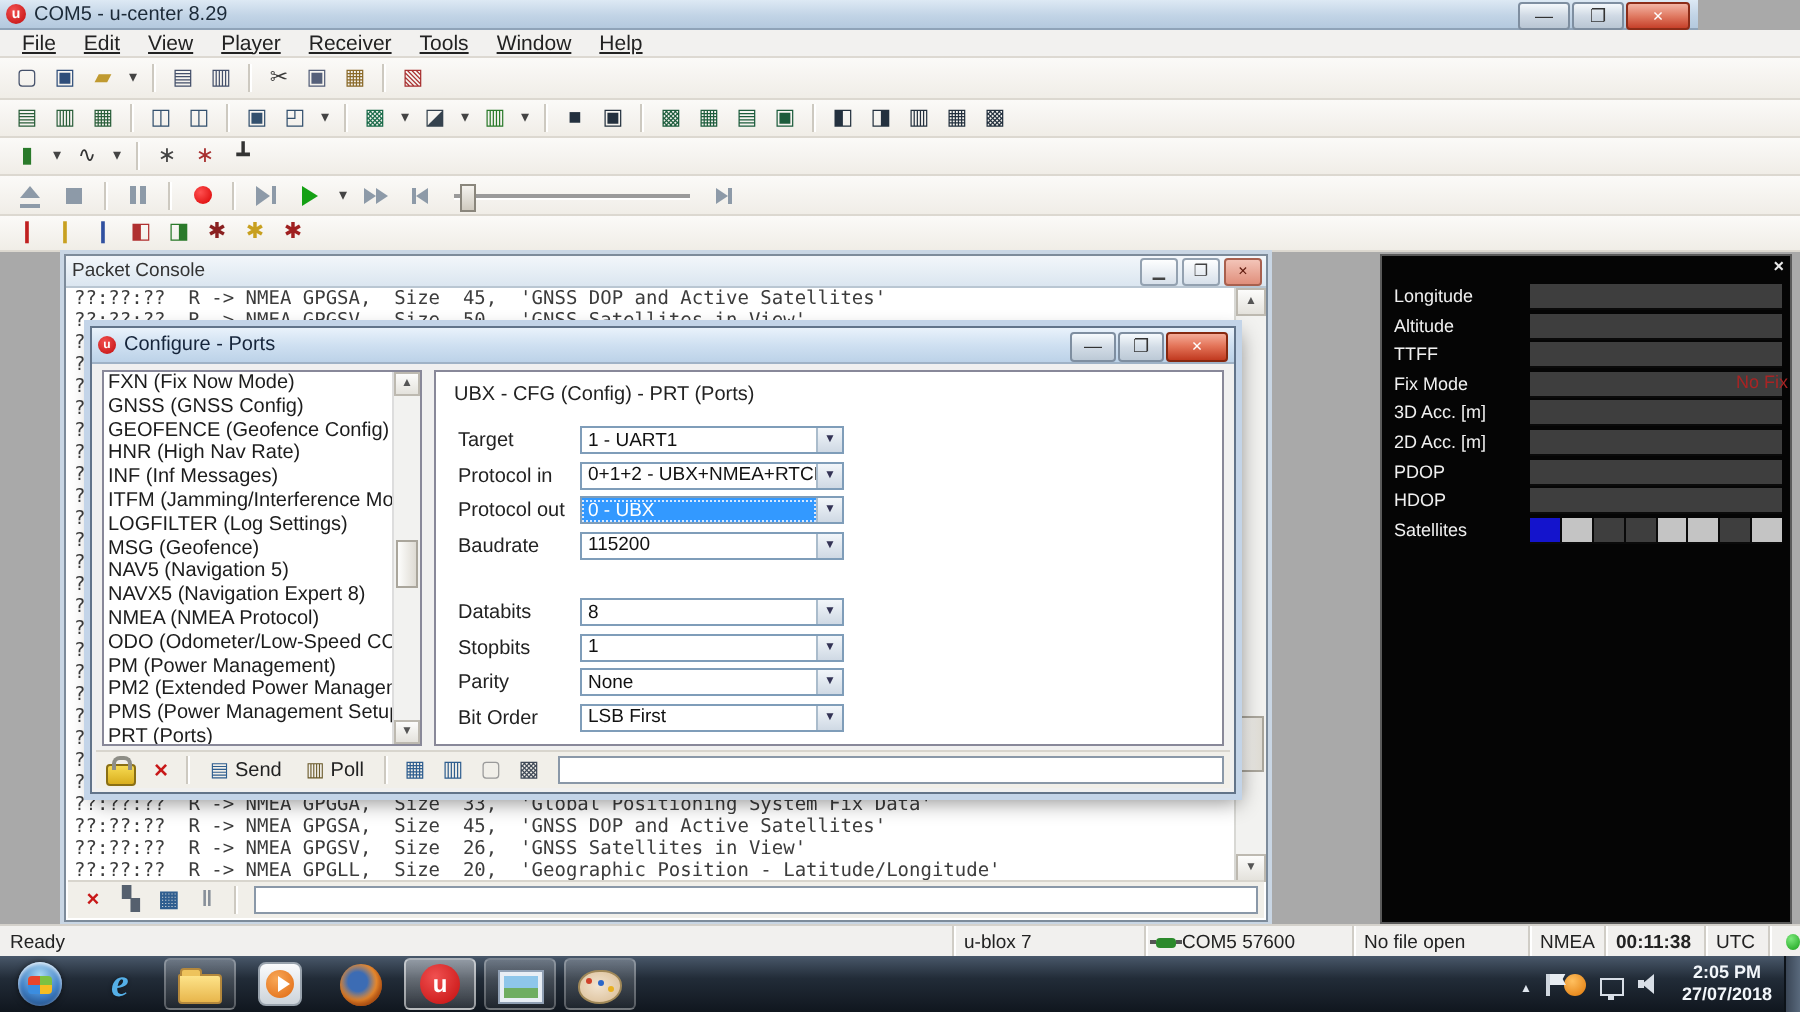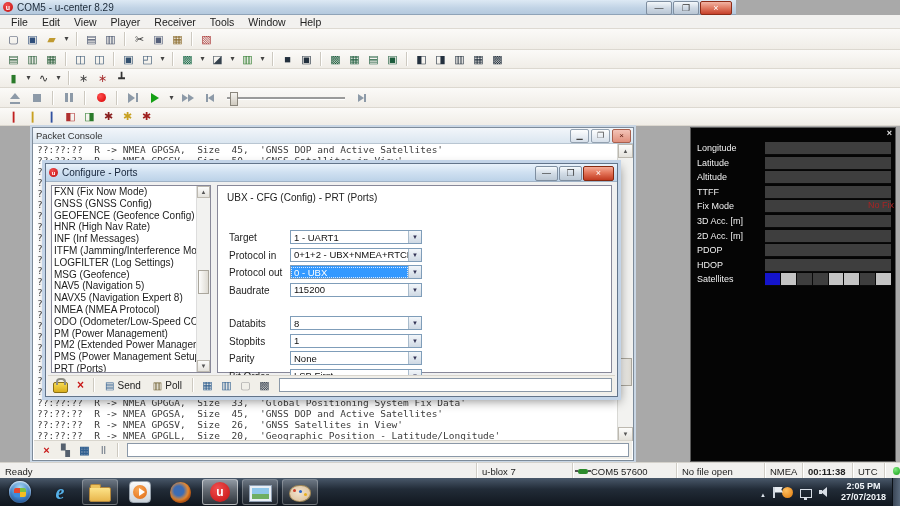--- a/index.html
+++ b/index.html
@@ -1,29 +1,29 @@
 <!DOCTYPE html>
 <html><head>
 <meta charset="utf-8">
 <style>
   html,body{margin:0;padding:0;background:#000;}
   #app{position:relative;width:900px;height:506px;overflow:hidden;font-family:"Liberation Sans",sans-serif;background:#a9a9a9;cursor:default;}
   .abs{position:absolute;}
 
   
-  .titlebar{left:0;top:0;width:736px;height:15px;background:linear-gradient(#dde9f4,#c2d4e6 55%,#b4c9de);border-bottom:1px solid #8fa3b8;display:flex;align-items:center;padding-left:3px;box-sizing:border-box;}
+  .titlebar{left:0;top:0;width:849px;height:15px;background:linear-gradient(#dde9f4,#c2d4e6 55%,#b4c9de);border-bottom:1px solid #8fa3b8;display:flex;align-items:center;padding-left:3px;box-sizing:border-box;}
   .uc-dot{width:10px;height:10px;border-radius:50%;background:radial-gradient(circle at 38% 32%,#f25050,#c00d0d);color:#fff;font:bold 7px "Liberation Sans",sans-serif;display:flex;align-items:center;justify-content:center;margin-right:4px;flex:0 0 auto;}
   .title-text{font-size:10px;color:#1c2a38;}
   .winbtns{position:absolute;right:4px;top:1px;display:flex;gap:1px;}
   .wbtn{width:24px;height:12px;border:1px solid #7e8ea0;border-radius:2px;background:linear-gradient(#f4f8fb,#cfd9e4 50%,#b9c6d4);font:9px "Liberation Sans",sans-serif;color:#333;display:flex;align-items:center;justify-content:center;line-height:1;}
   .wbtn.close{width:30px;background:linear-gradient(#f2b4a4,#e07a62 50%,#c6402a);color:#fff;border-color:#8c2c18;}
 
   
   .menubar{left:0;top:15px;width:900px;height:14px;background:#f2f1ef;border-bottom:1px solid #ddd9d2;display:flex;align-items:center;padding-left:4px;box-sizing:border-box;}
-  .menu-item{font-size:10.5px;color:#222;padding:0 7px;}
+  .menu-item{font-size:10.5px;color:#222;padding:0 7px;text-decoration:underline;}
 
   
   .tbar{left:0;width:900px;background:linear-gradient(#fbfaf8,#f0ede7);border-bottom:1px solid #dcd8d0;display:flex;align-items:center;padding-left:4px;box-sizing:border-box;}
   #tb1{top:29px;height:21px;}
   #tb2{top:50px;height:19px;}
   #tb3{top:69px;height:19px;}
   #tb4{top:88px;height:20px;}
   #tb5{top:108px;height:18px;}
   .ticon{width:17px;height:16px;display:flex;align-items:center;justify-content:center;font-size:11px;line-height:1;margin:0 1px;border-radius:2px;}
   .tdropi{width:9px;font-size:8px;color:#444;}
@@ -68,21 +68,21 @@
   .dialog{left:45px;top:163px;width:573px;height:234px;background:#f0f0f0;border:1px solid #62748a;box-shadow:0 0 0 3px #c3d4e8,2px 4px 10px rgba(0,0,0,.45);box-sizing:border-box;z-index:5;}
   .d-title{position:absolute;left:0;top:0;right:0;height:17px;background:linear-gradient(#e9f2fb,#cfe0f1 50%,#bcd2e8);border-bottom:1px solid #9fb2c6;display:flex;align-items:center;padding-left:3px;font-size:10px;color:#15243a;}
   .d-btns{position:absolute;right:3px;top:2px;display:flex;gap:1px;}
   .dbtn{width:21px;height:13px;border:1px solid #7e8ea0;border-radius:2px;background:linear-gradient(#f6fafd,#d2dce6 50%,#bcc9d6);font:9px "Liberation Sans",sans-serif;color:#333;display:flex;align-items:center;justify-content:center;line-height:1;}
   .dbtn.close{width:29px;background:linear-gradient(#f4ab97,#e4755a 45%,#c13a20);color:#fff;border-color:#86280f;}
   .d-list{position:absolute;left:5px;top:21px;width:160px;bottom:23px;background:#fff;border:1px solid #889;overflow:hidden;box-sizing:border-box;}
   .litem{font-size:10px;line-height:11.8px;color:#1c1c1c;padding-left:2px;white-space:nowrap;}
   .d-list-scroll{position:absolute;right:0;top:0;bottom:0;width:13px;background:#f2f2f0;border-left:1px solid #ddd;}
   .d-pane{position:absolute;left:171px;top:21px;right:5px;bottom:23px;background:#fff;border:1px solid #889;box-sizing:border-box;}
   .d-header{position:absolute;left:9px;top:6px;font-size:10px;color:#222;}
-  .fgroup{position:absolute;left:0;right:0;margin-top:17px;}
+  .fgroup{position:absolute;left:0;right:0;}
   #fgroup1{top:27px;} #fgroup2{top:113px;}
   .frow{height:17.5px;position:relative;}
   .flabel{position:absolute;left:11px;top:2px;font-size:10px;color:#222;}
   .combo{position:absolute;left:72px;top:0;width:132px;height:14px;border:1px solid #7f9db9;background:#fff;display:flex;align-items:center;box-sizing:border-box;}
   .cval{flex:1;font-size:9.5px;color:#111;padding-left:3px;white-space:nowrap;overflow:hidden;}
   .cbtn2{width:12px;height:12px;background:linear-gradient(#f2f6fa,#cfd9e4);border-left:1px solid #aabccc;font-size:6px;color:#335;display:flex;align-items:center;justify-content:center;}
   .combo.sel{background:#3399ff;}
   .combo.sel .cval{color:#fff;outline:1px dotted #d6e8ff;outline-offset:-1px;}
   .d-toolbar{position:absolute;left:2px;right:2px;bottom:2px;height:18px;background:#f1efe9;border-top:1px solid #d8d5cd;display:flex;align-items:center;padding:0 3px;}
   .lock{width:13px;height:9px;background:linear-gradient(#f6da52,#d9ae1e);border:1px solid #8a6f14;border-radius:2px;position:relative;margin:4px 4px 0 2px;}
@@ -434,24 +434,20 @@
   </div>
 
   <div class="abs dpanel">
     <div class="dp-close">×</div>
     <div class="dp-rows" id="dataRows">
         <div class="drow">
           <div class="dlabel">Longitude</div>
           <div class="dcell"></div>
         </div>
         <div class="drow">
-          <div class="dlabel">Latitude</div>
-          <div class="dcell"></div>
-        </div>
-        <div class="drow">
           <div class="dlabel">Altitude</div>
           <div class="dcell"></div>
         </div>
         <div class="drow">
           <div class="dlabel">TTFF</div>
           <div class="dcell"></div>
         </div>
         <div class="drow">
           <div class="dlabel">Fix Mode</div>
           <div class="dcell">

